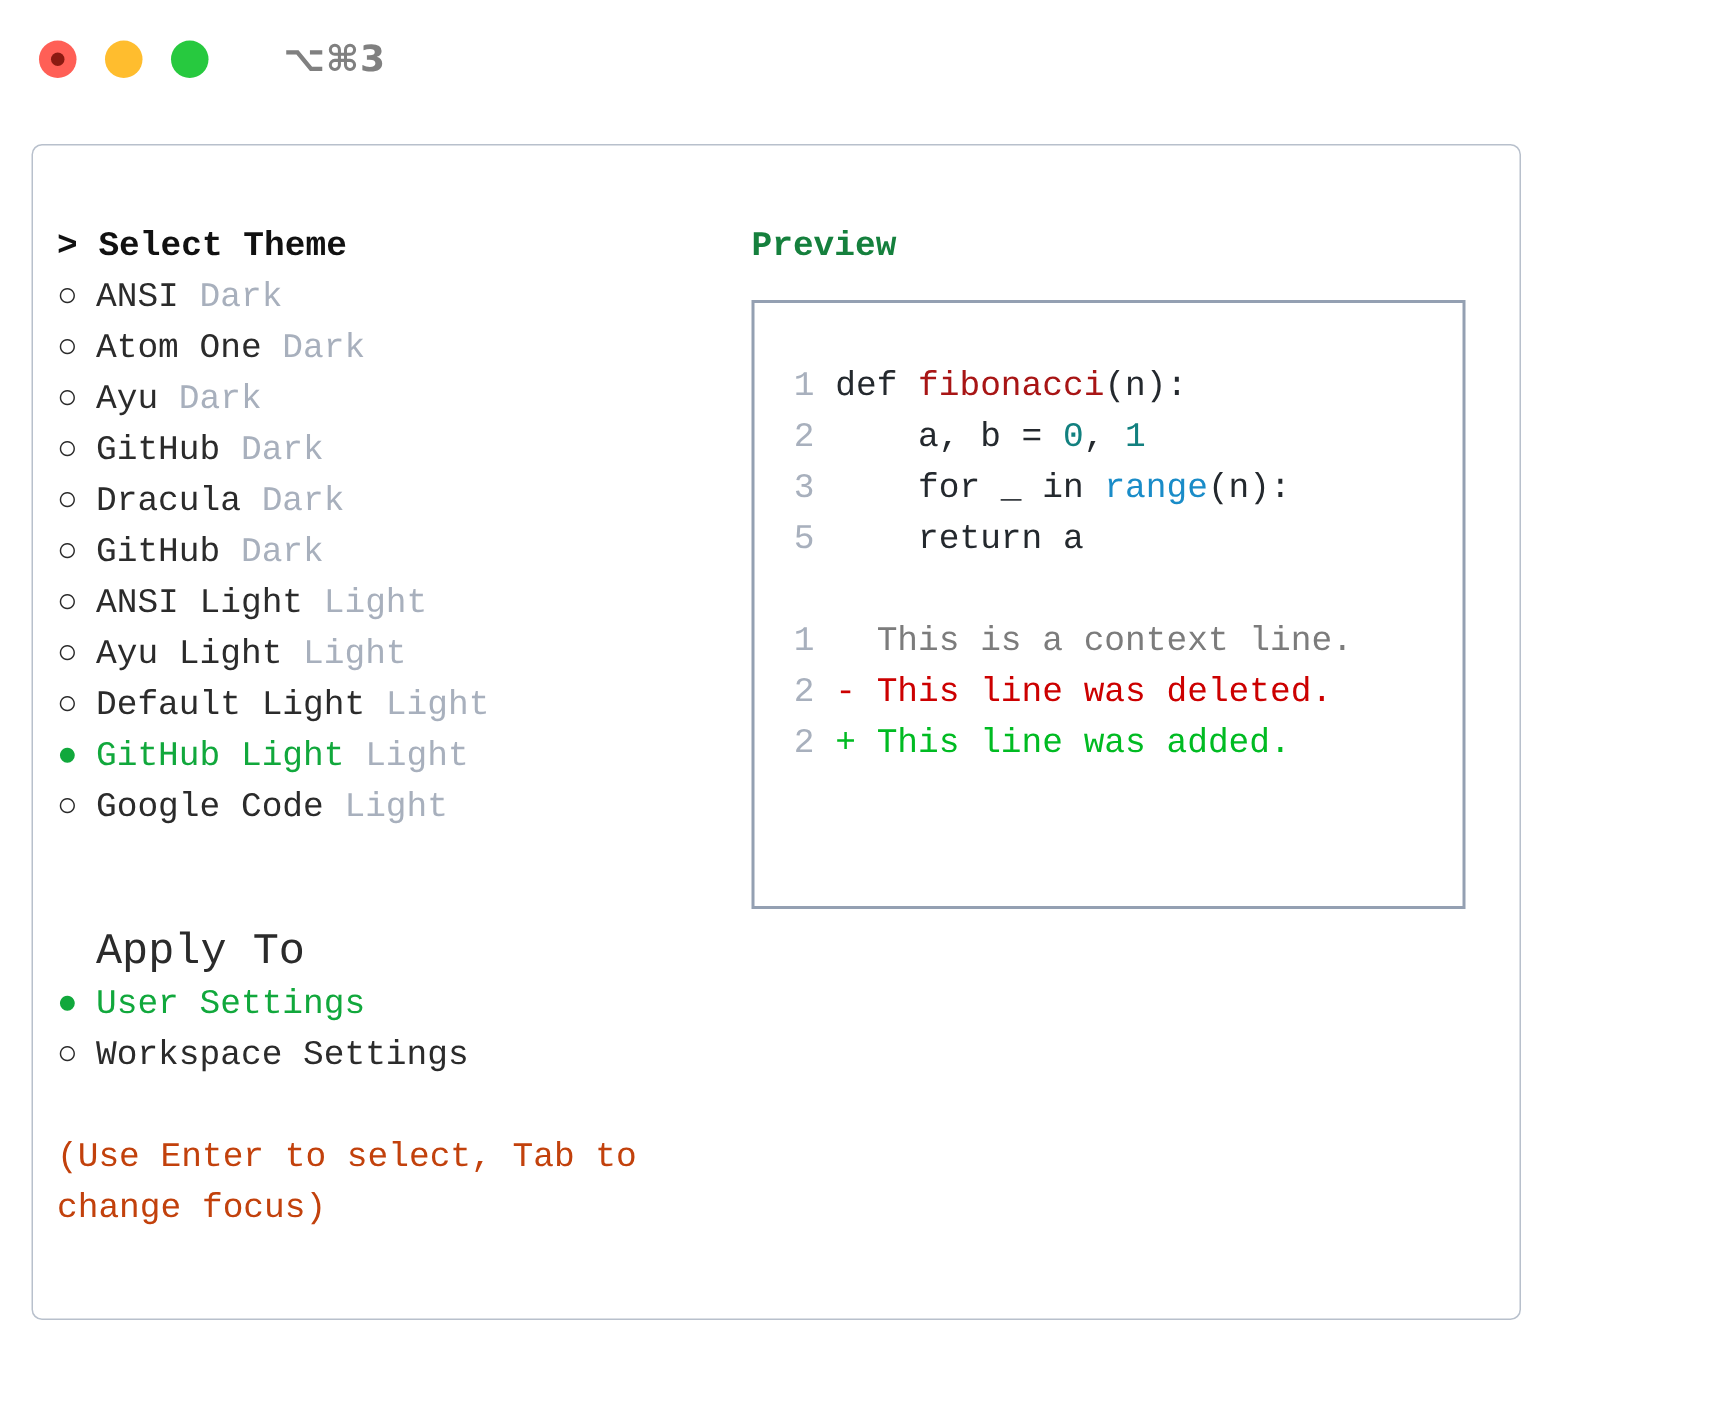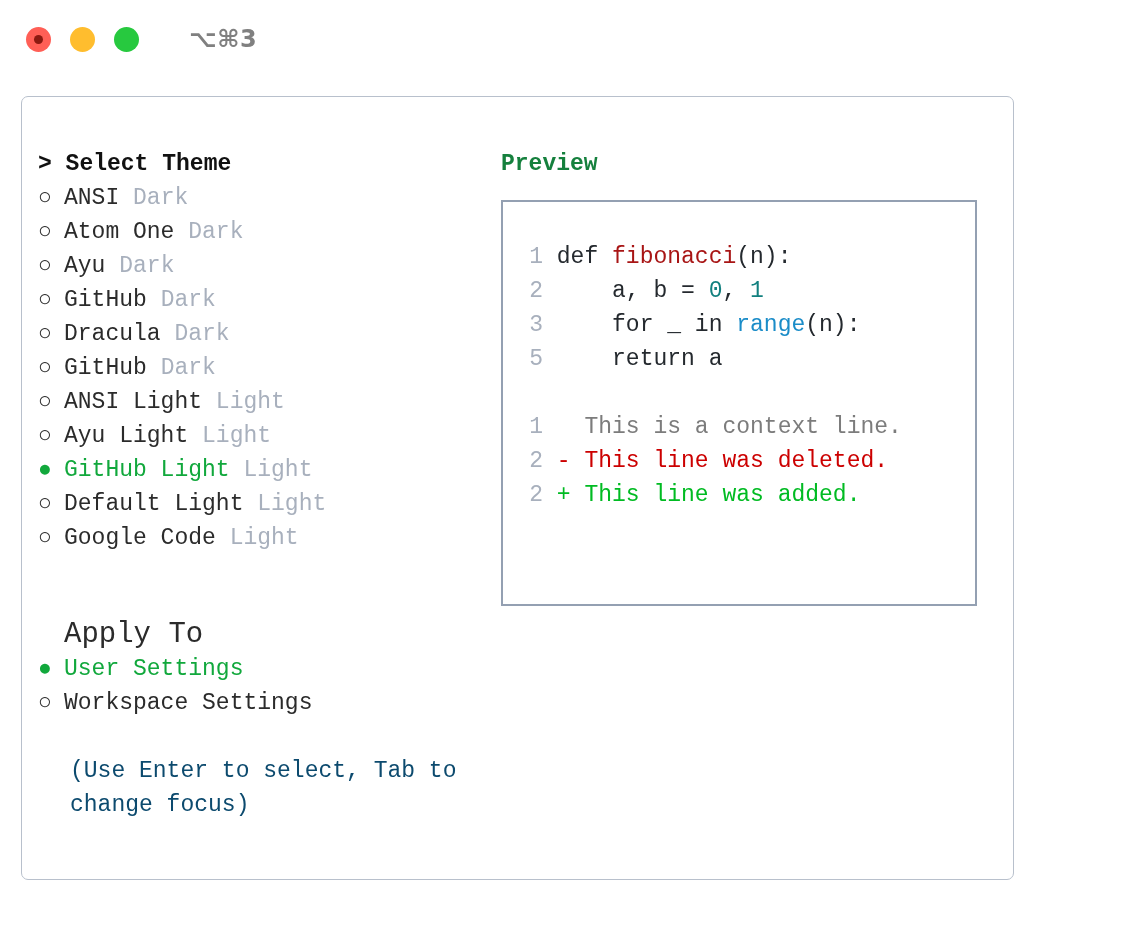--- a/index.html
+++ b/index.html
@@ -124,23 +124,22 @@
     color: #2b2b2b;
     white-space: pre;
     padding-left: 26px;
     margin-top: 29px;
   }
   .spacer-row { height: 34px; }
   .hint {
     margin-top: 34px;
     font-size: 23px;
     line-height: 34px;
-    color: #0c4a6e;
+    color: #c2410c;
     width: 405px;
-    margin-left: 32px;
   }
 
   
   .right-col {
     position: absolute;
     left: 479px;
     top: 50px;
     width: 490px;
   }
   .preview-head {
@@ -200,22 +199,22 @@
         <div class="section-head">&gt; Select Theme</div>
         <div id="theme-list">
             <div class="option-row"><span class="marker">○</span><span class="opt-label">ANSI</span><span class="opt-variant"> Dark</span></div>
             <div class="option-row"><span class="marker">○</span><span class="opt-label">Atom One</span><span class="opt-variant"> Dark</span></div>
             <div class="option-row"><span class="marker">○</span><span class="opt-label">Ayu</span><span class="opt-variant"> Dark</span></div>
             <div class="option-row"><span class="marker">○</span><span class="opt-label">GitHub</span><span class="opt-variant"> Dark</span></div>
             <div class="option-row"><span class="marker">○</span><span class="opt-label">Dracula</span><span class="opt-variant"> Dark</span></div>
             <div class="option-row"><span class="marker">○</span><span class="opt-label">GitHub</span><span class="opt-variant"> Dark</span></div>
             <div class="option-row"><span class="marker">○</span><span class="opt-label">ANSI Light</span><span class="opt-variant"> Light</span></div>
             <div class="option-row"><span class="marker">○</span><span class="opt-label">Ayu Light</span><span class="opt-variant"> Light</span></div>
+            <div class="option-row"><span class="marker">○</span><span class="opt-label">Default Light</span><span class="opt-variant"> Light</span></div>
             <div class="option-row"><span class="marker sel">●</span><span class="opt-label sel">GitHub Light</span><span class="opt-variant"> Light</span></div>
-            <div class="option-row"><span class="marker">○</span><span class="opt-label">Default Light</span><span class="opt-variant"> Light</span></div>
             <div class="option-row"><span class="marker">○</span><span class="opt-label">Google Code</span><span class="opt-variant"> Light</span></div>
           </div>
         <div class="spacer-row"></div>
         <div class="apply-head">Apply To</div>
         <div id="apply-list">
             <div class="option-row"><span class="marker sel">●</span><span class="opt-label sel">User Settings</span></div>
             <div class="option-row"><span class="marker">○</span><span class="opt-label">Workspace Settings</span></div>
           </div>
         <div class="hint">(Use Enter to select, Tab to change focus)</div>
       </div>

